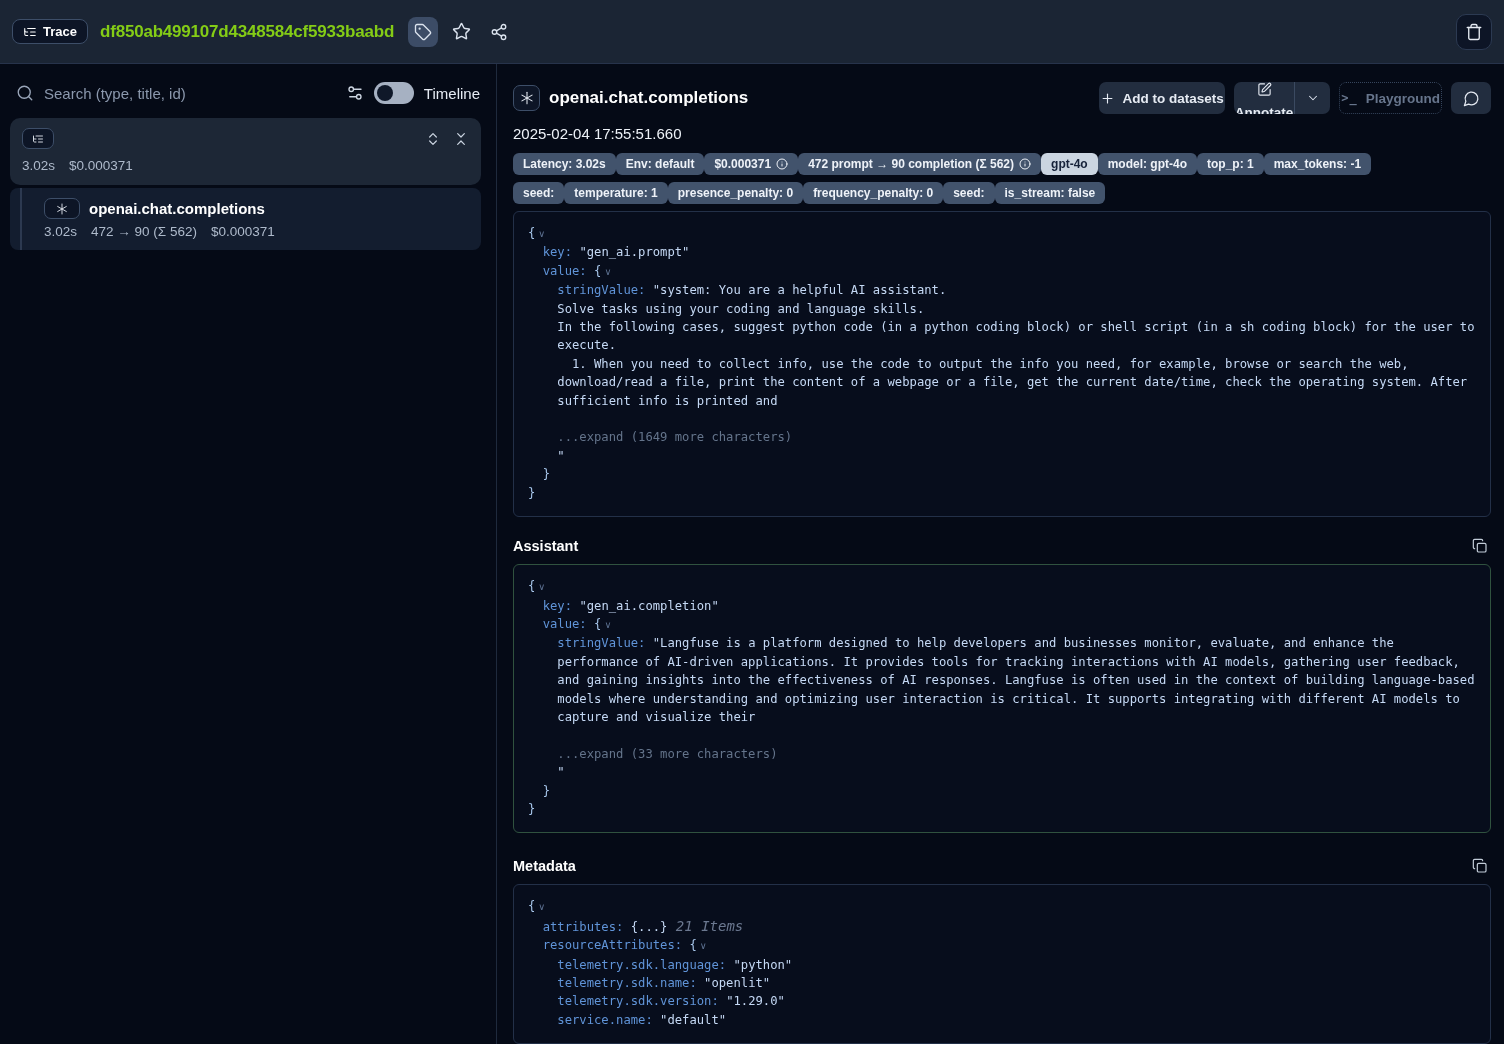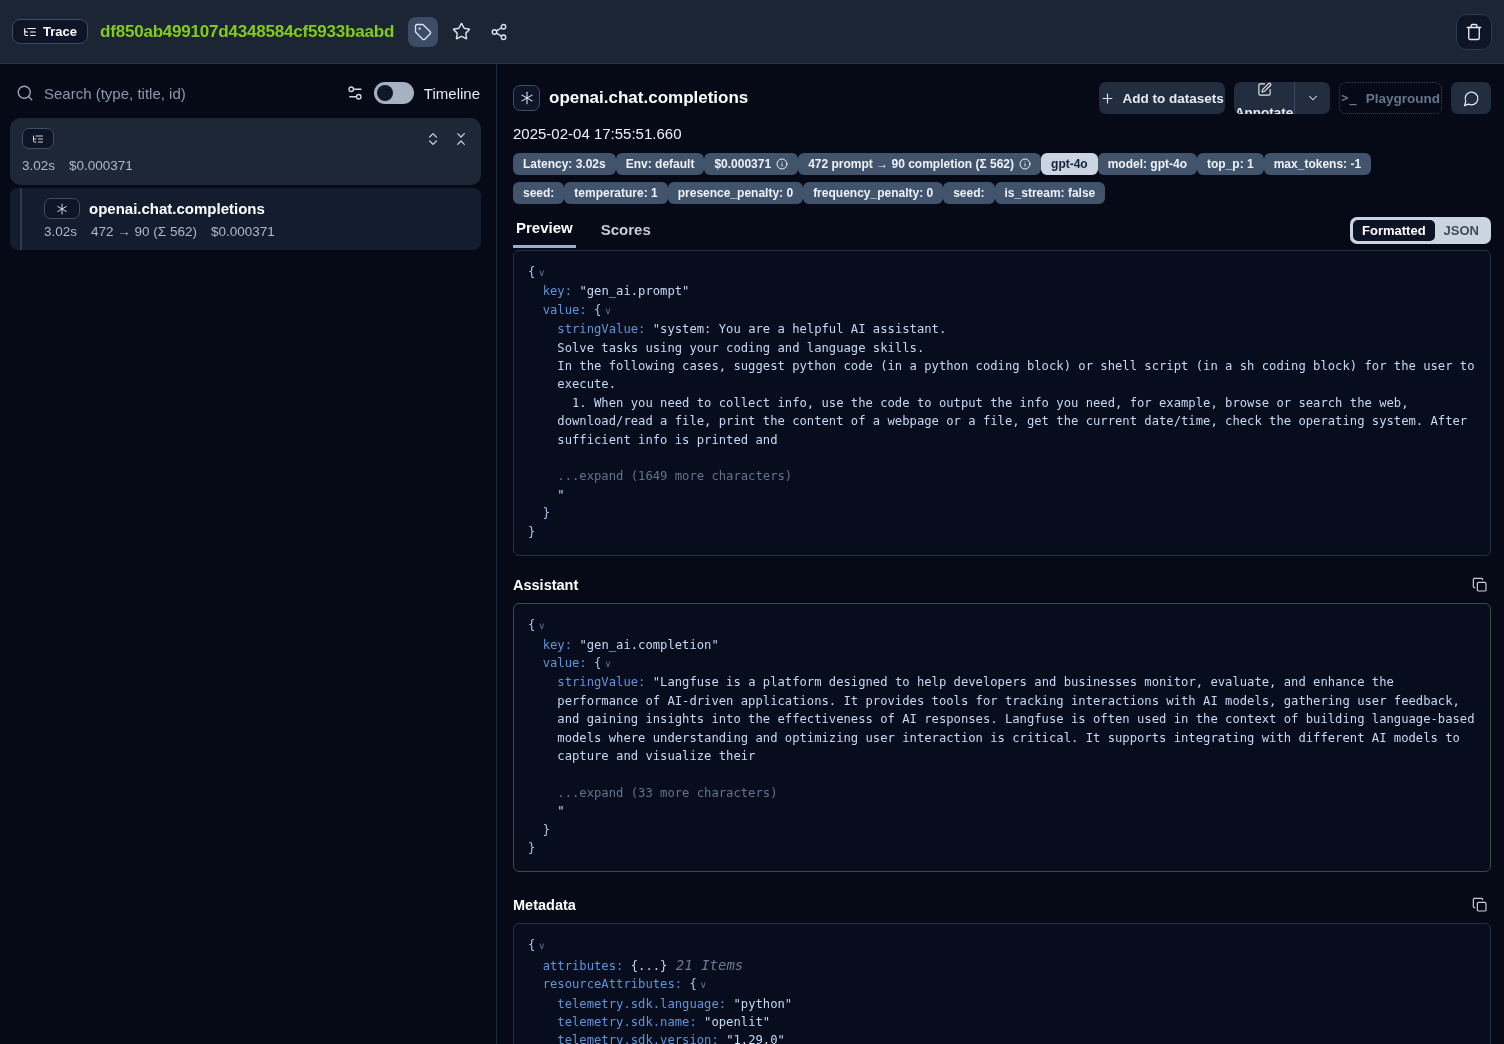--- a/index.html
+++ b/index.html
@@ -309,28 +309,20 @@
       </div>
     <div class="badges">
         <span class="badge">seed:</span>
         <span class="badge">temperature: 1</span>
         <span class="badge">presence_penalty: 0</span>
         <span class="badge">frequency_penalty: 0</span>
         <span class="badge">seed:</span>
         <span class="badge">is_stream: false</span>
       </div>
 
-    <div class="tabs-row">
-      <div class="tab active">Preview</div>
-      <div class="tab inactive">Scores</div>
-      <div class="seg-group">
-        <span class="seg on">Formatted</span>
-        <span class="seg off">JSON</span>
-      </div>
-    </div>
 
     <div class="code-block"><div><span class="t-p">{</span><span class="t-c"> ∨</span></div><div><span class="t-k">  key: </span><span class="t-s">"gen_ai.prompt"</span></div><div><span class="t-k">  value: </span><span class="t-p">{</span><span class="t-c"> ∨</span></div><div><span class="t-k">    stringValue: </span><span class="t-s">"system: You are a helpful AI assistant.</span></div><div><span class="t-s">    Solve tasks using your coding and language skills.</span></div><div><span class="t-s">    In the following cases, suggest python code (in a python coding block) or shell script (in a sh coding block) for the user to</span></div><div><span class="t-s">    execute.</span></div><div><span class="t-s">      1. When you need to collect info, use the code to output the info you need, for example, browse or search the web,</span></div><div><span class="t-s">    download/read a file, print the content of a webpage or a file, get the current date/time, check the operating system. After</span></div><div><span class="t-s">    sufficient info is printed and</span></div><div><span class="t-s"> </span></div><div><span class="t-x">    ...expand (1649 more characters)</span></div><div><span class="t-s">    "</span></div><div><span class="t-p">  }</span></div><div><span class="t-p">}</span></div></div>
 
     <div class="section-head">
       <span class="section-title">Assistant</span>
       <span class="copy-btn">
           <svg width="16" height="16" viewBox="0 0 24 24" stroke-width="2">
             <rect width="13" height="13" x="8" y="8" rx="2"></rect>
             <path d="M4 16c-1.1 0-2-.9-2-2V4c0-1.1.9-2 2-2h10c1.1 0 2 .9 2 2"></path>
           </svg>

